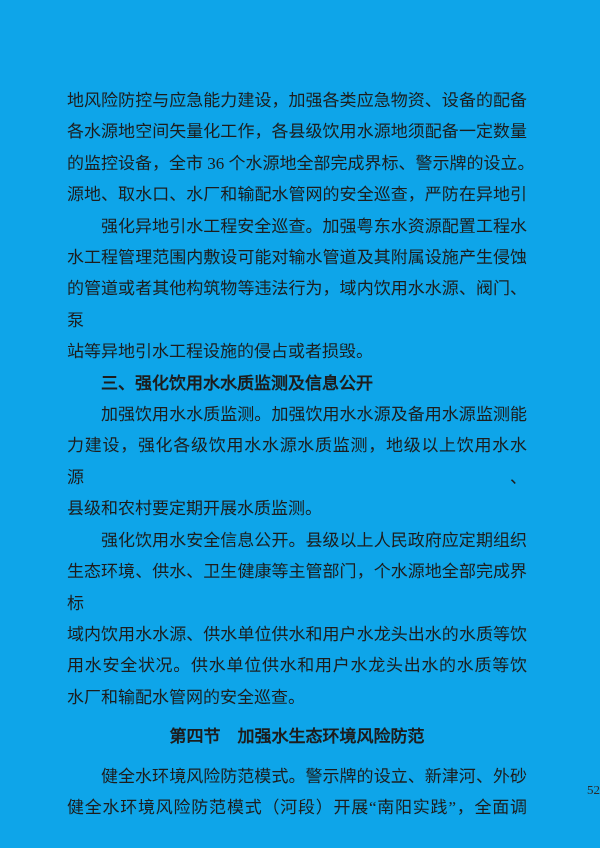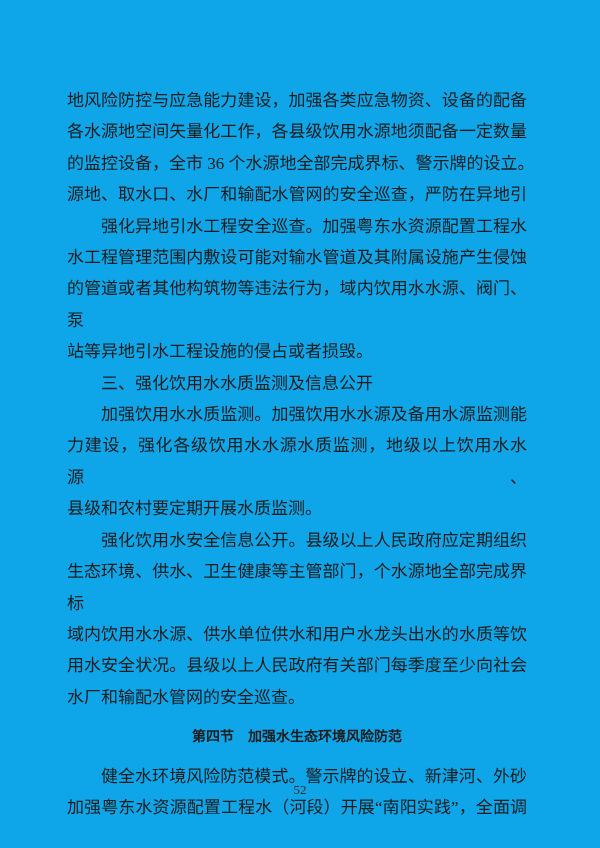--- a/index.html
+++ b/index.html
@@ -34,37 +34,37 @@
   .j {
     white-space: normal;
     text-align: justify;
     text-align-last: justify;
   }
   .ind {
     text-indent: 34px;
   }
   .h-black {
     font-family: "Liberation Sans", sans-serif;
-    font-weight: normal;
+    font-weight: bold;
     white-space: nowrap;
   }
   .h-section {
     text-align: center;
     text-align-last: center;
     font-weight: bold;
-    font-size: 14px;
+    font-size: 17px;
     margin: 8px 0;
     white-space: nowrap;
   }
   .page-number {
     position: absolute;
     top: 782px;
     left: 0;
     width: 600px;
-    text-align: center;
+    text-align: right;
     font-size: 13px;
     color: #2a2a2a;
   }
 </style>
 </head>
 <body>
 
 <div class="page">
   <div class="body-text">
 
@@ -80,24 +80,24 @@
 
     <h3 class="ln ind h-black">三、强化饮用水水质监测及信息公开</h3>
 
     <p class="ln j ind">加强饮用水水质监测。加强饮用水水源及备用水源监测能</p>
     <p class="ln j">力建设，强化各级饮用水水源水质监测，地级以上饮用水水源、</p>
     <p class="ln">县级和农村要定期开展水质监测。</p>
 
     <p class="ln j ind">强化饮用水安全信息公开。县级以上人民政府应定期组织</p>
     <p class="ln j">生态环境、供水、卫生健康等主管部门，个水源地全部完成界标</p>
     <p class="ln j">域内饮用水水源、供水单位供水和用户水龙头出水的水质等饮</p>
-    <p class="ln j">用水安全状况。县级以上人民政府有关部门每季度至少向社会</p>
+    <p class="ln j">用水安全状况。供水单位供水和用户水龙头出水的水质等饮</p>
     <p class="ln">水厂和输配水管网的安全巡查。</p>
 
     <h2 class="ln h-section">第四节　加强水生态环境风险防范</h2>
 
     <p class="ln j ind">健全水环境风险防范模式。警示牌的设立、新津河、外砂</p>
-    <p class="ln j">加强粤东水资源配置工程水（河段）开展“南阳实践”，全面调</p>
+    <p class="ln j">健全水环境风险防范模式（河段）开展“南阳实践”，全面调</p>
 
   </div>
 
   <div class="page-number">52</div>
 </div>
 
 </body></html>

